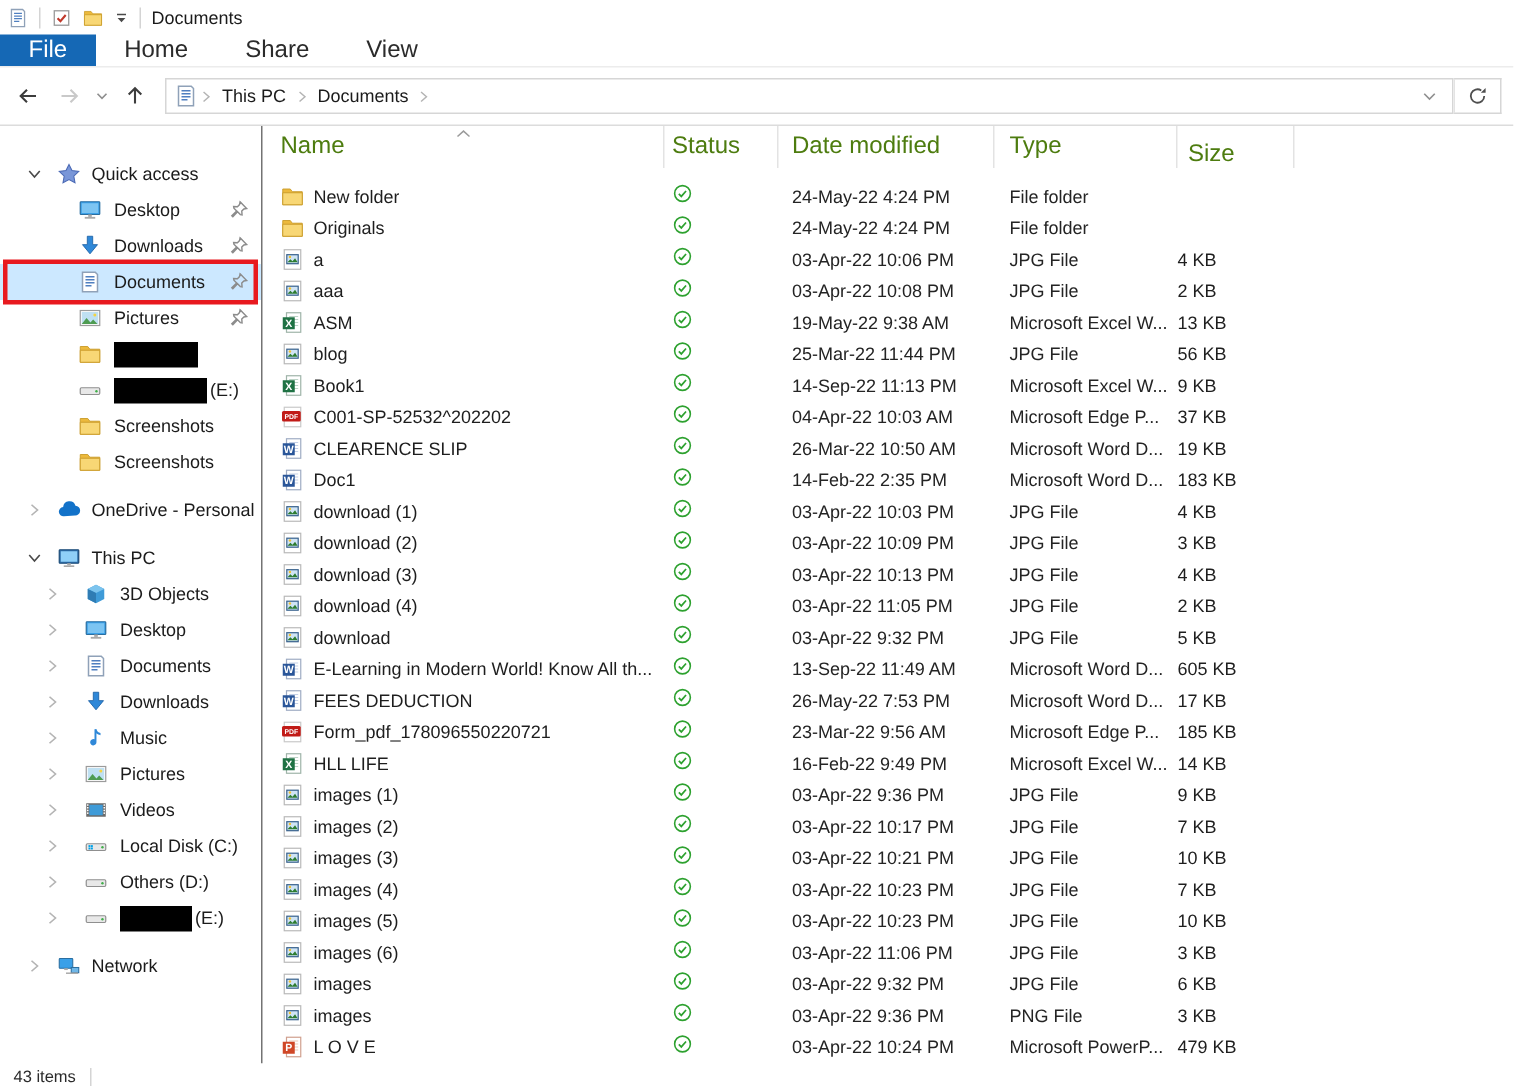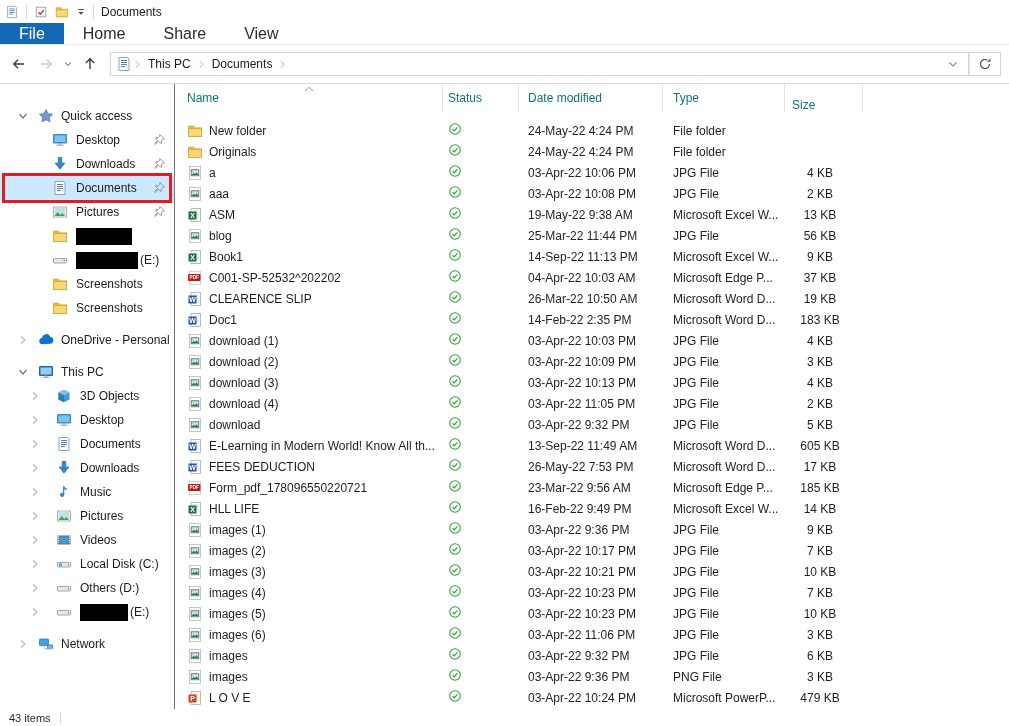--- a/index.html
+++ b/index.html
@@ -50,29 +50,29 @@
   .sect-gap { margin-top:8px; }
   .side-row.selected { background:#cce8ff; }
   .side-row.annotated::after { content:""; position:absolute; left:2px; right:2px; top:-3px; bottom:-3px;
     border:3px solid #e8191f; pointer-events:none; }
   .pin { position:absolute; right:8px; width:14px; height:14px; }
   .redact { display:inline-block; height:17px; background:#000; margin-left:8px; }
   .redact + .lbl { margin-left:2px; }
 
   
   .content { flex:1 1 auto; display:flex; flex-direction:column; overflow:hidden; }
-  .list-header { display:flex; height:28px; font-size:12px; color:#0f766e; flex:0 0 auto; }
+  .list-header { display:flex; height:28px; font-size:16px; color:#4d7c0f; flex:0 0 auto; }
   .hcell { display:flex; align-items:center; border-right:1px solid #e3e3e3; position:relative; }
   .rows { margin-top:8px; flex:1 1 auto; overflow:hidden; }
   .frow { display:flex; height:21px; align-items:center; font-size:12px; color:#1e1e1e; }
   .c0 { width:268px; padding-left:12px; display:flex; align-items:center; gap:6px; overflow:hidden; }
   .c1 { width:76px;  padding-left:5px; }
   .c2 { width:144px; padding-left:9px; }
   .c3 { width:122px; padding-left:10px; overflow:hidden; }
-  .c4 { width:78px;  text-align:center; padding-right:8px; justify-content:flex-end; }
+  .c4 { width:78px;  text-align:left; padding-right:8px; justify-content:flex-end; }
   .hcell.c0 { gap:0; }
   .hcell.c4 { display:flex; justify-content:flex-start; text-align:left; padding-left:7px;align-items:flex-end; }
   .hfill { flex:1; }
   .fname { overflow:hidden; white-space:nowrap; }
   .sortcaret { position:absolute; top:2px; left:50%; transform:translateX(-50%); width:10px; height:6px; }
   .frow .c2, .frow .c3 { color:#242424; white-space:nowrap; }
 
   
   .statusbar { height:17px; flex:0 0 17px; display:flex; align-items:center; font-size:11px; color:#2b2b2b; padding-left:9px; gap:9px; }
   .status-sep { width:1px; height:12px; background:#d4d4d4; }

